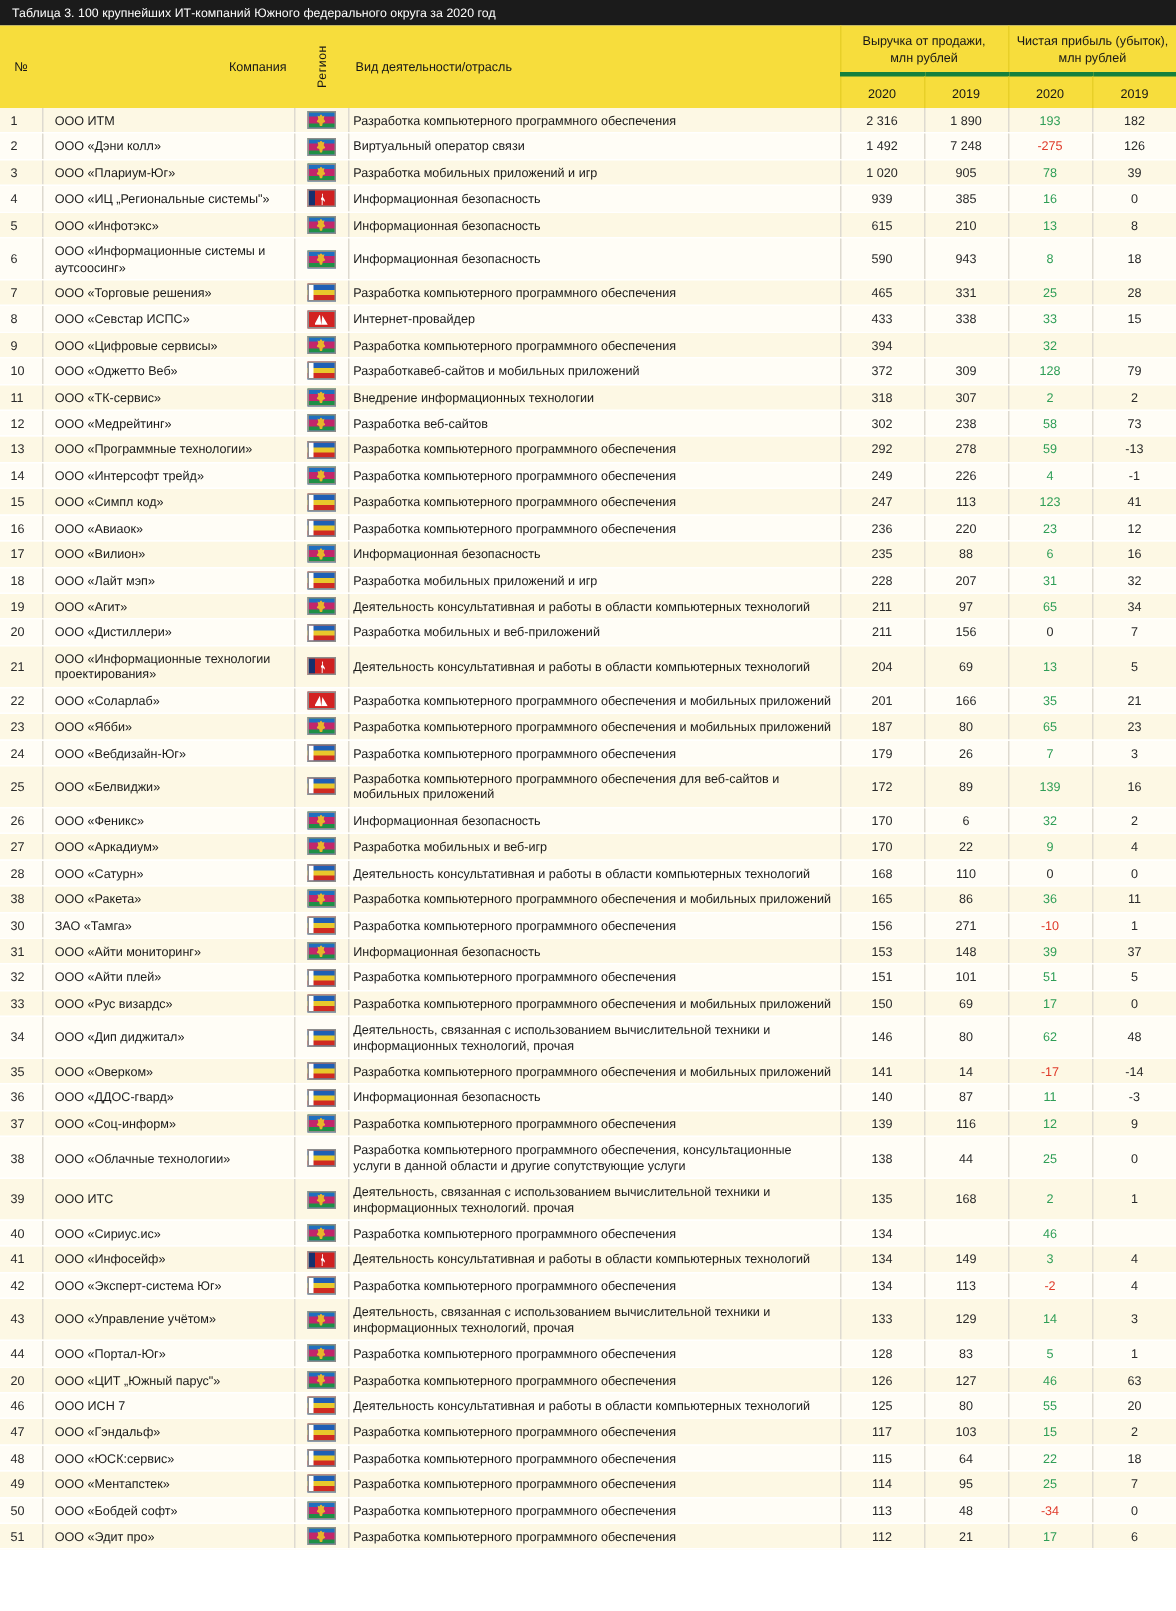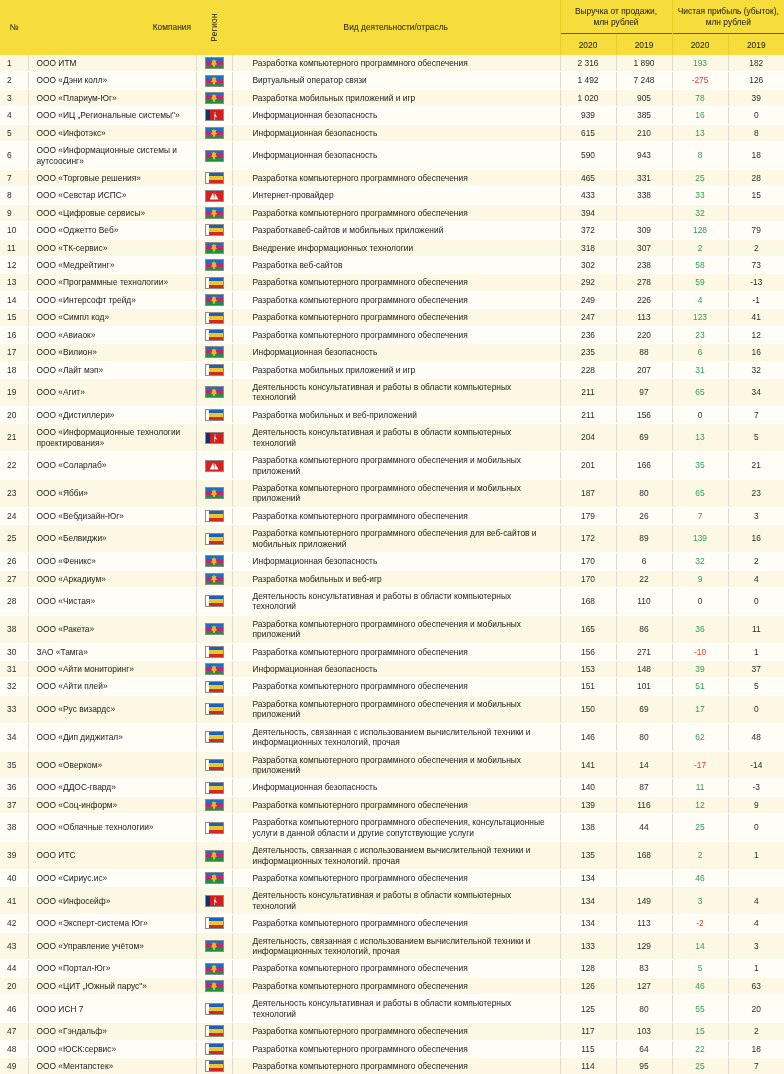--- a/index.html
+++ b/index.html
@@ -68,21 +68,21 @@
     height: 40px;
   }
   .hd-group {
     text-align: center;
     line-height: 1.25;
   }
   .hd-year {
     height: 21px;
     text-align: center;
     font-size: 8.4px;
-    border-top: 1px solid #15803d;
+    border-top: 3px solid #15803d;
   }
   .hd-sep {
     border-left: 1px solid #e8cf28;
   }
   
   .vert-wrap {
     height: 55px;
     display: flex;
     align-items: center;
     justify-content: center;
@@ -102,21 +102,21 @@
     vertical-align: middle;
     border-bottom: 1px solid #ffffff;
     line-height: 1.24;
   }
   tbody tr.odd  td { background: #fdf8e4; }
   tbody tr.even td { background: #fffdf6; }
 
   td.num      { text-align: left;  padding-left: 7px; color: #2a2a2a; }
   td.company  { text-align: left;  padding-left: 8px; border-left: 1px solid #dedad0; }
   td.region   { text-align: center; padding: 2px 0; border-left: 1px solid #dedad0; }
-  td.activity { text-align: left;  padding-left: 20px; padding-right: 5px; border-left: 1px solid #dedad0; }
+  td.activity { text-align: left;  padding-left: 3px; padding-right: 5px; border-left: 1px solid #dedad0; }
   td.val      { text-align: center; border-left: 1px solid #dedad0; white-space: nowrap; }
 
   td.pos { color: #2f9e57; }
   td.neg { color: #e03b2b; }
   td.zer { color: #2a2a2a; }
 
   
   .flag {
     display: inline-block;
     width: 19px;
@@ -188,20 +188,21 @@
     width: 9px; height: 7px;
     background: #ffffff;
     clip-path: polygon(0% 100%, 42% 0%, 52% 100%, 60% 10%, 100% 100%);
   }
 </style>
 </head>
 <body>
 
 <div id="page">
 
+  <div class="caption-bar">Таблица 3. 100 крупнейших ИТ-компаний Южного федерального округа за 2020 год</div>
 
   <table class="grid">
     <colgroup>
       <col class="c-num">
         <col class="c-company">
         <col class="c-region">
         <col class="c-activity">
       <col class="c-rev20">
         <col class="c-rev19">
         <col class="c-prof20">
@@ -213,21 +214,21 @@
           <div class="hd-cell">№</div>
         </th>
         <th rowspan="2" class="hd-top" style="text-align:right">
           <div class="hd-cell">Компания</div>
         </th>
         <th rowspan="2" class="hd-top">
           <div class="vert-wrap">
             <span class="vert">Регион</span>
           </div>
         </th>
-        <th rowspan="2" class="hd-top" style="text-align:center">
+        <th rowspan="2" class="hd-top" style="text-align:left">
           <div class="hd-cell">Вид деятельности/отрасль</div>
         </th>
         <th colspan="2" class="hd-sep">
           <div class="hd-cell hd-group">
             <div>Выручка от продажи,</div>
             <div>млн рублей</div>
           </div>
         </th>
         <th colspan="2" class="hd-sep">
           <div class="hd-cell hd-group">
@@ -509,21 +510,21 @@
           <td class="company">ООО «Аркадиум»</td>
           <td class="region"><span class="flag flag-krasnodar"></span></td>
           <td class="activity">Разработка мобильных и веб-игр</td>
           <td class="val zer">170</td>
           <td class="val zer">22</td>
           <td class="val pos">9</td>
           <td class="val zer">4</td>
         </tr>
         <tr class="even">
           <td class="num">28</td>
-          <td class="company">ООО «Чистая»</td>
+          <td class="company">ООО «Сатурн»</td>
           <td class="region"><span class="flag flag-rostov"></span></td>
           <td class="activity">Деятельность консультативная и работы в области компьютерных технологий</td>
           <td class="val zer">168</td>
           <td class="val zer">110</td>
           <td class="val zer">0</td>
           <td class="val zer">0</td>
         </tr>
         <tr class="odd">
           <td class="num">38</td>
           <td class="company">ООО «Ракета»</td>

